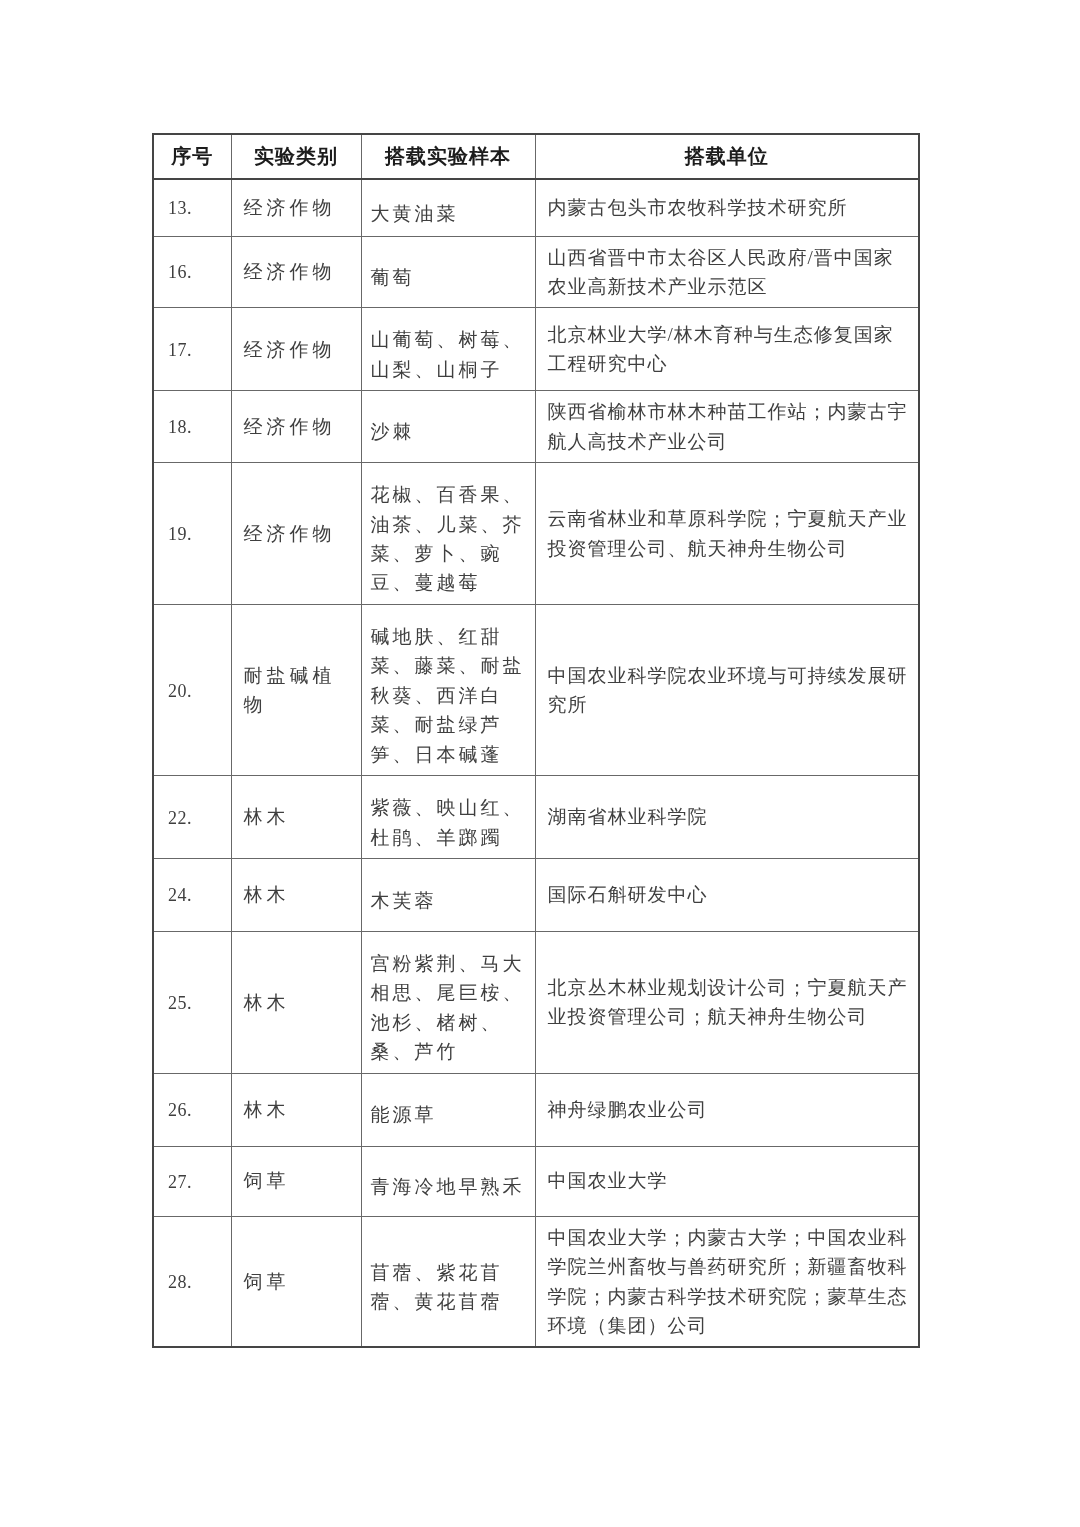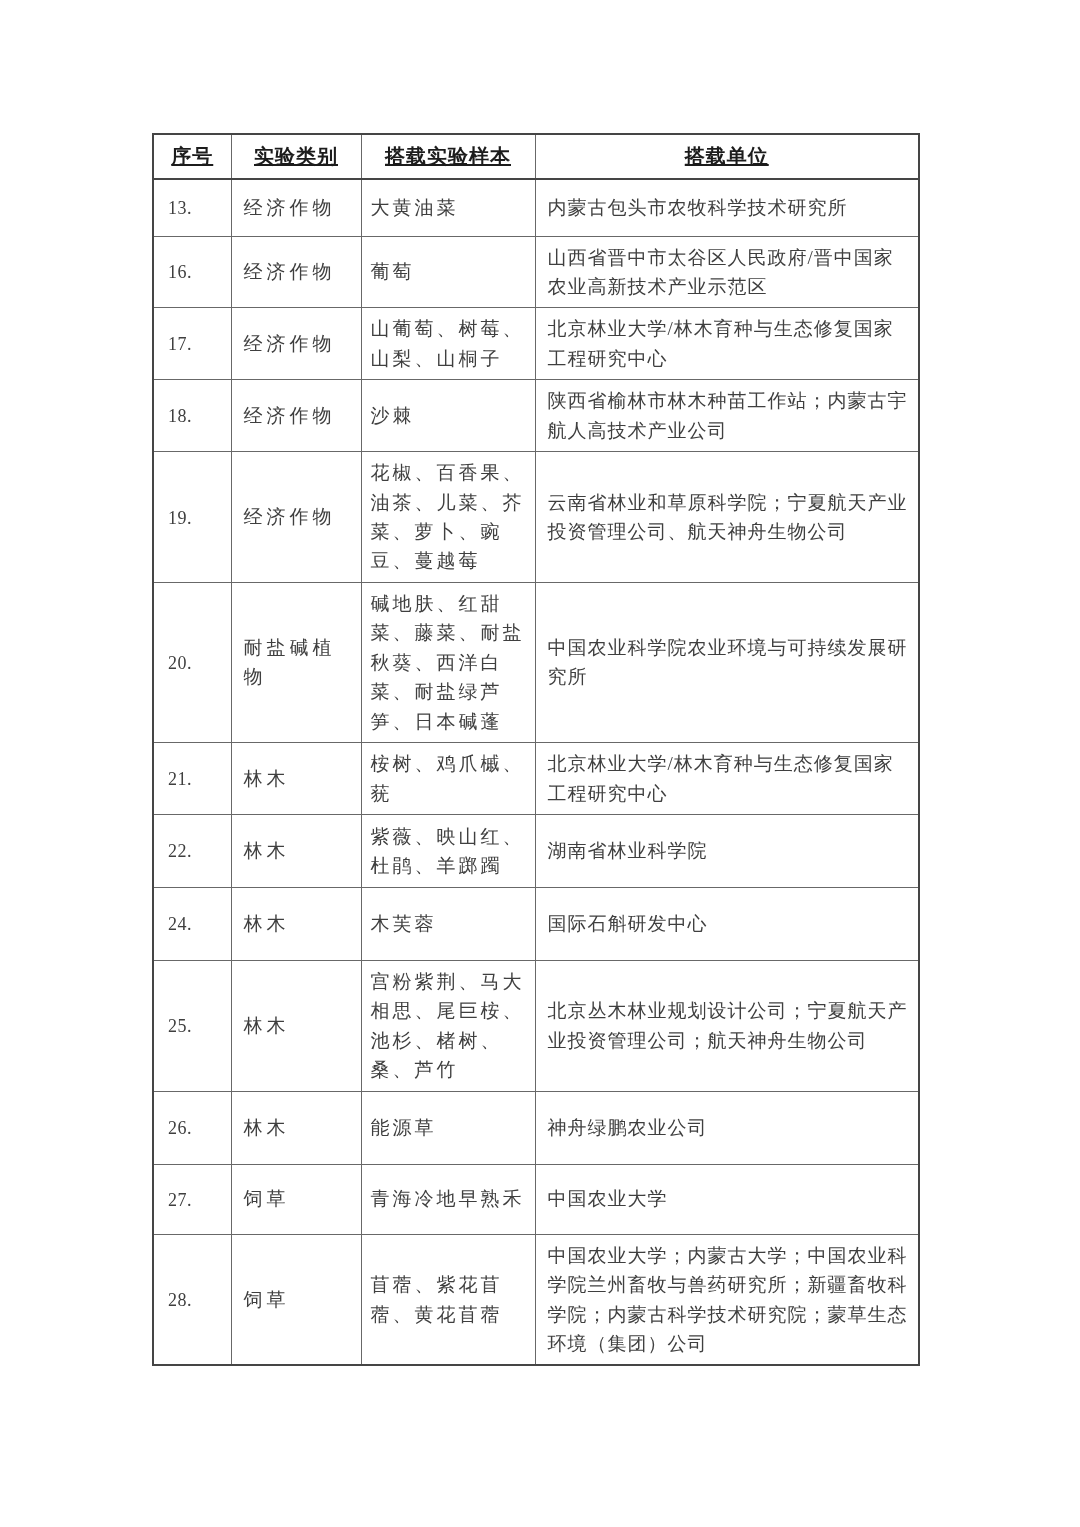--- a/index.html
+++ b/index.html
@@ -39,34 +39,33 @@
   }
   .payload-table thead th {
     font-family: "Liberation Sans", "DejaVu Sans", sans-serif;
     font-weight: bold;
     color: var(--text-header);
     text-align: center;
     font-size: 20px;
     letter-spacing: 1px;
     border-bottom: 2px solid var(--border-outer);
     padding: 6px 4px;
-    text-decoration: underline;
   }
   
   .payload-table td:nth-child(1) {
     padding: 9px 6px 6px 14px;
     font-size: 18px;
     letter-spacing: 0.5px;
   }
   .payload-table td:nth-child(2) {
     padding: 6px 8px 6px 12px;
     letter-spacing: 4px;
   }
   .payload-table td:nth-child(3) {
-    padding: 6px 6px 6px 9px;
+    padding: 17px 6px 6px 9px;
     letter-spacing: 3px;
   }
   .payload-table td:nth-child(4) {
     padding: 6px 10px 6px 12px;
     letter-spacing: 1px;
   }
 </style>
 </head>
 <body>
 
@@ -116,26 +115,20 @@
           <td>经济作物</td>
           <td>花椒、百香果、油茶、儿菜、芥菜、萝卜、豌豆、蔓越莓</td>
           <td>云南省林业和草原科学院；宁夏航天产业投资管理公司、航天神舟生物公司</td>
         </tr>
         <tr style="height: 106px;">
           <td>20.</td>
           <td>耐盐碱植物</td>
           <td>碱地肤、红甜菜、藤菜、耐盐秋葵、西洋白菜、耐盐绿芦笋、日本碱蓬</td>
           <td>中国农业科学院农业环境与可持续发展研究所</td>
         </tr>
-        <tr style="height: 67px;">
-          <td>21.</td>
-          <td>林木</td>
-          <td>桉树、鸡爪槭、莸</td>
-          <td>北京林业大学/林木育种与生态修复国家工程研究中心</td>
-        </tr>
         <tr style="height: 73px;">
           <td>22.</td>
           <td>林木</td>
           <td>紫薇、映山红、杜鹃、羊踯躅</td>
           <td>湖南省林业科学院</td>
         </tr>
         <tr style="height: 73px;">
           <td>24.</td>
           <td>林木</td>
           <td>木芙蓉</td>

